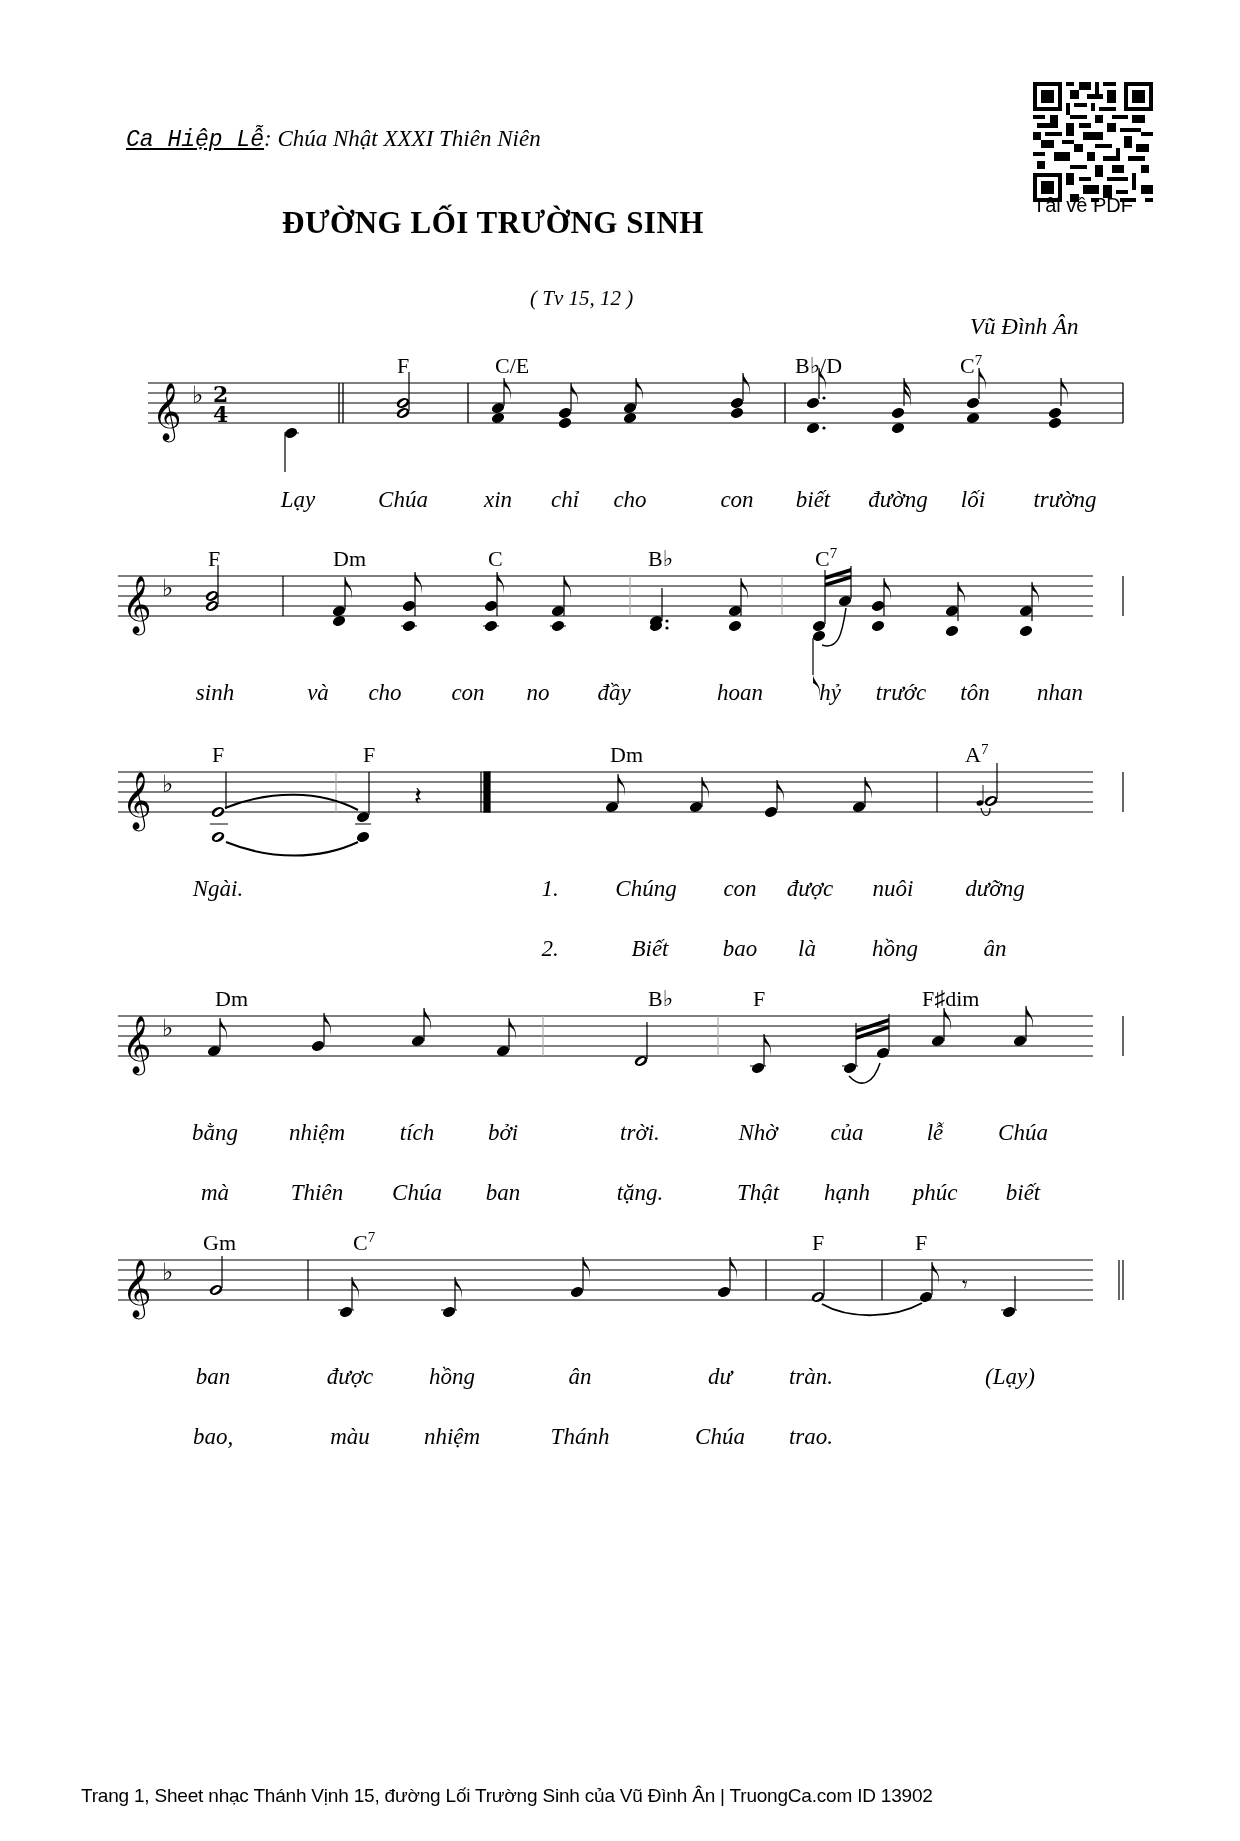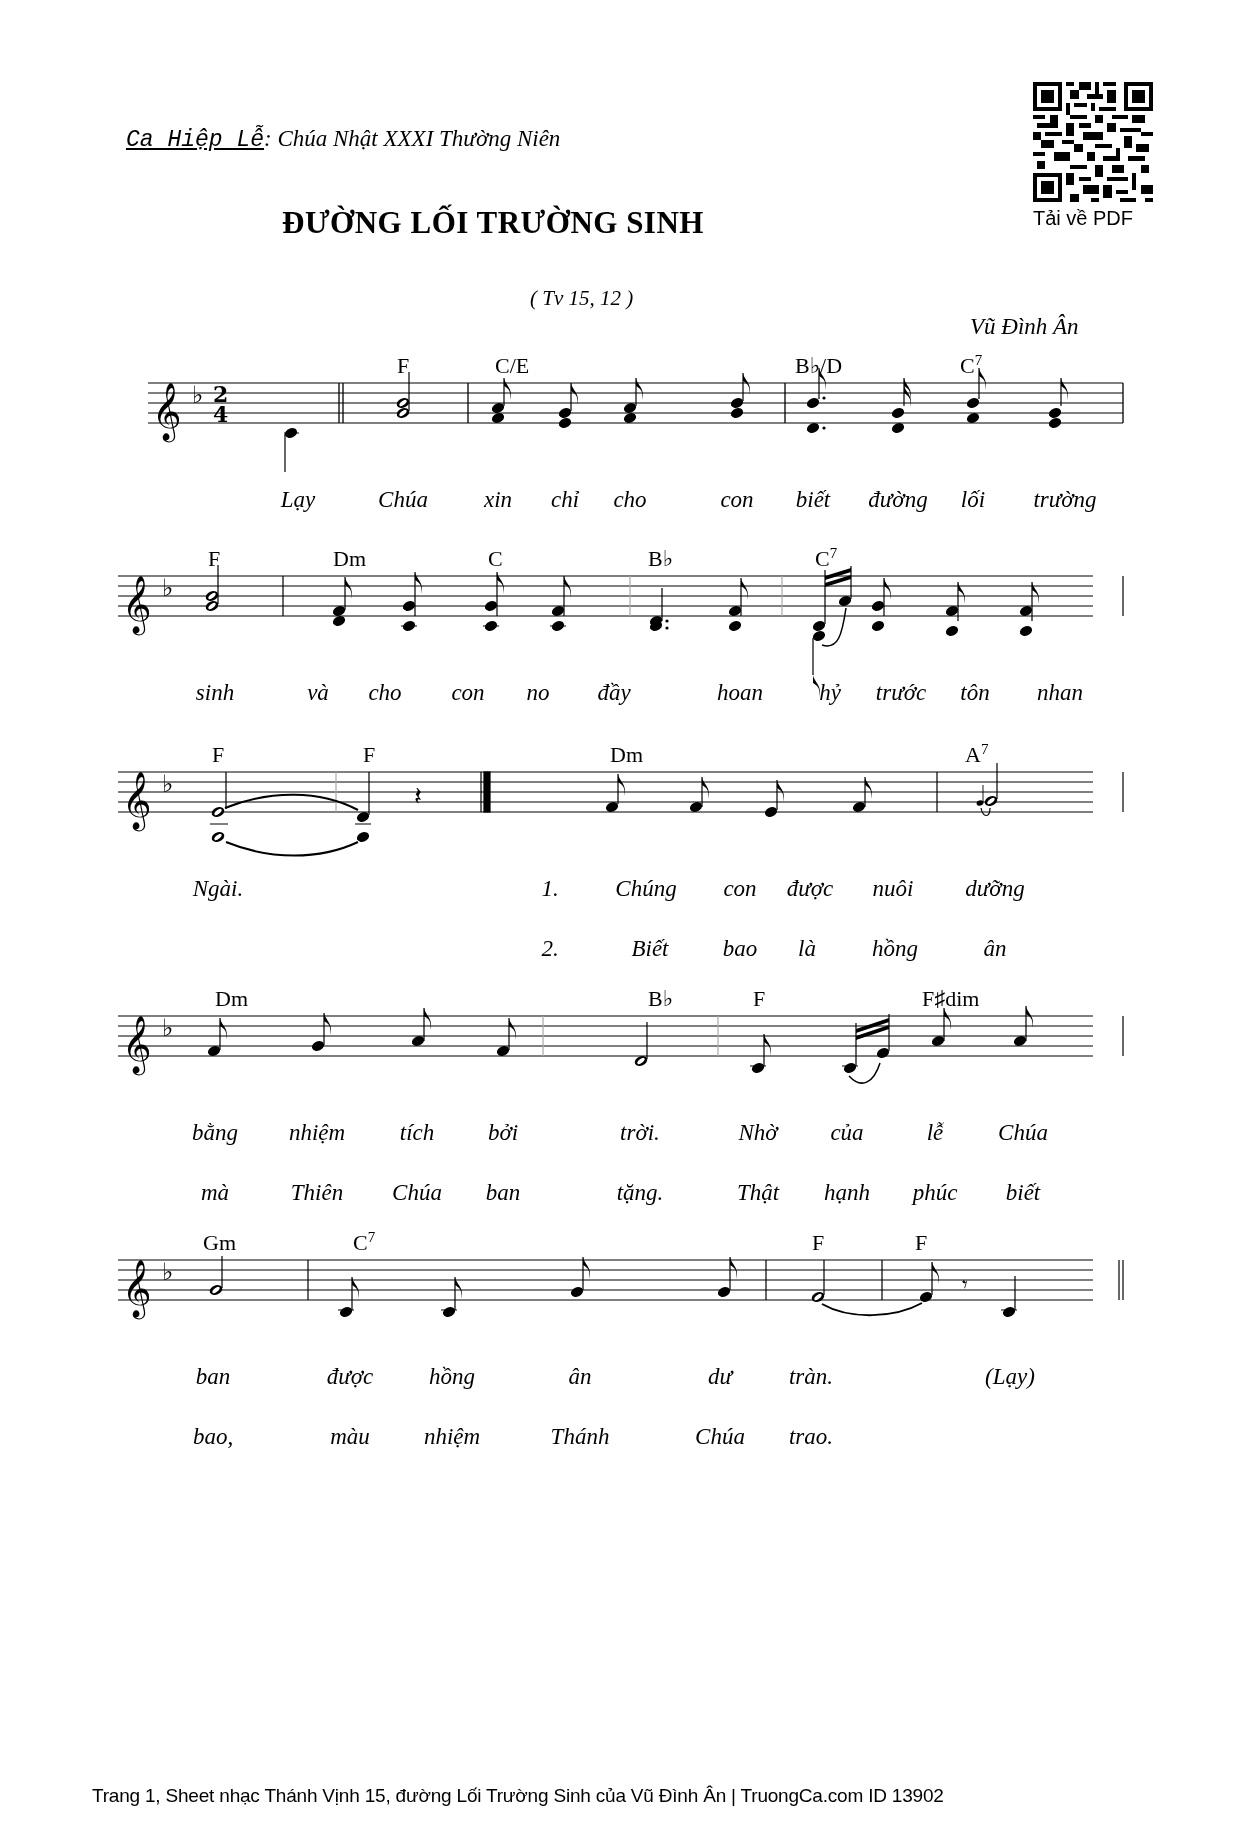--- a/index.html
+++ b/index.html
@@ -5,30 +5,30 @@
   html, body { margin:0; padding:0; background:#ffffff; }
   body { width:1240px; height:1841px; position:relative; overflow:hidden;
          font-family:"DejaVu Serif", serif; color:#000; }
   .abs { position:absolute; }
   .subtitle { left:126px; top:126px; font-family:"Liberation Serif","DejaVu Serif",serif; font-style:italic; font-size:23px; white-space:nowrap; }
   .subtitle .u { text-decoration:underline;font-family:Liberation Mono, monospace; }
   .title { left:0; width:1136px; top:205px; text-align:center; font-family:"Liberation Serif","DejaVu Serif",serif; font-weight:bold; font-size:31px; letter-spacing:0.5px; padding-right:150px; box-sizing:border-box; }
   .psalm { left:530px; top:286px; font-family:"Liberation Serif","DejaVu Serif",serif; font-style:italic; font-size:21px; white-space:nowrap; }
   .composer { left:970px; top:314px; font-family:"Liberation Serif","DejaVu Serif",serif; font-style:italic; font-size:23px; white-space:nowrap; }
   .qr { left:1033px; top:82px; width:120px; height:120px; }
-  .qr-label { left:1033px; top:207px; width:130px; font-family:"Liberation Sans","DejaVu Sans",sans-serif; font-size:20px; white-space:nowrap; }
-  .footer { left:92px; top:1785px; font-family:"Liberation Sans","DejaVu Sans",sans-serif; font-size:19px; white-space:nowrap; letter-spacing:-0.2px; }
+  .qr-label { left:1033px; top:194px; width:130px; font-family:"Liberation Sans","DejaVu Sans",sans-serif; font-size:20px; white-space:nowrap; }
+  .footer { left:81px; top:1785px; font-family:"Liberation Sans","DejaVu Sans",sans-serif; font-size:19px; white-space:nowrap; letter-spacing:-0.2px; }
   svg.score { position:absolute; left:0; top:0; }
   .chord { font-family:"Liberation Serif","DejaVu Serif",serif; font-size:22px; }
   .lyric { font-family:"Liberation Serif","DejaVu Serif",serif; font-style:italic; font-size:23px; }
 </style>
 </head>
 <body>
 
-<div class="abs subtitle"><span class="u">Ca Hiệp Lễ</span><span>: Chúa Nhật XXXI Thường Niên</span></div>
+<div class="abs subtitle"><span class="u">Ca Hiệp Lễ</span><span>: Chúa Nhật XXXI Thiên Niên</span></div>
 
 <div class="abs title">ĐƯỜNG LỐI TRƯỜNG SINH</div>
 <div class="abs psalm">( Tv 15, 12 )</div>
 <div class="abs composer">Vũ Đình Ân</div>
 
 <div class="abs qr">
   <svg width="120" height="120" viewBox="0 0 29 29" shape-rendering="crispEdges">
     <rect width="29" height="29" fill="#fff"></rect>
     <g fill="#000">
       <rect x="0" y="0" width="7" height="7"></rect>

